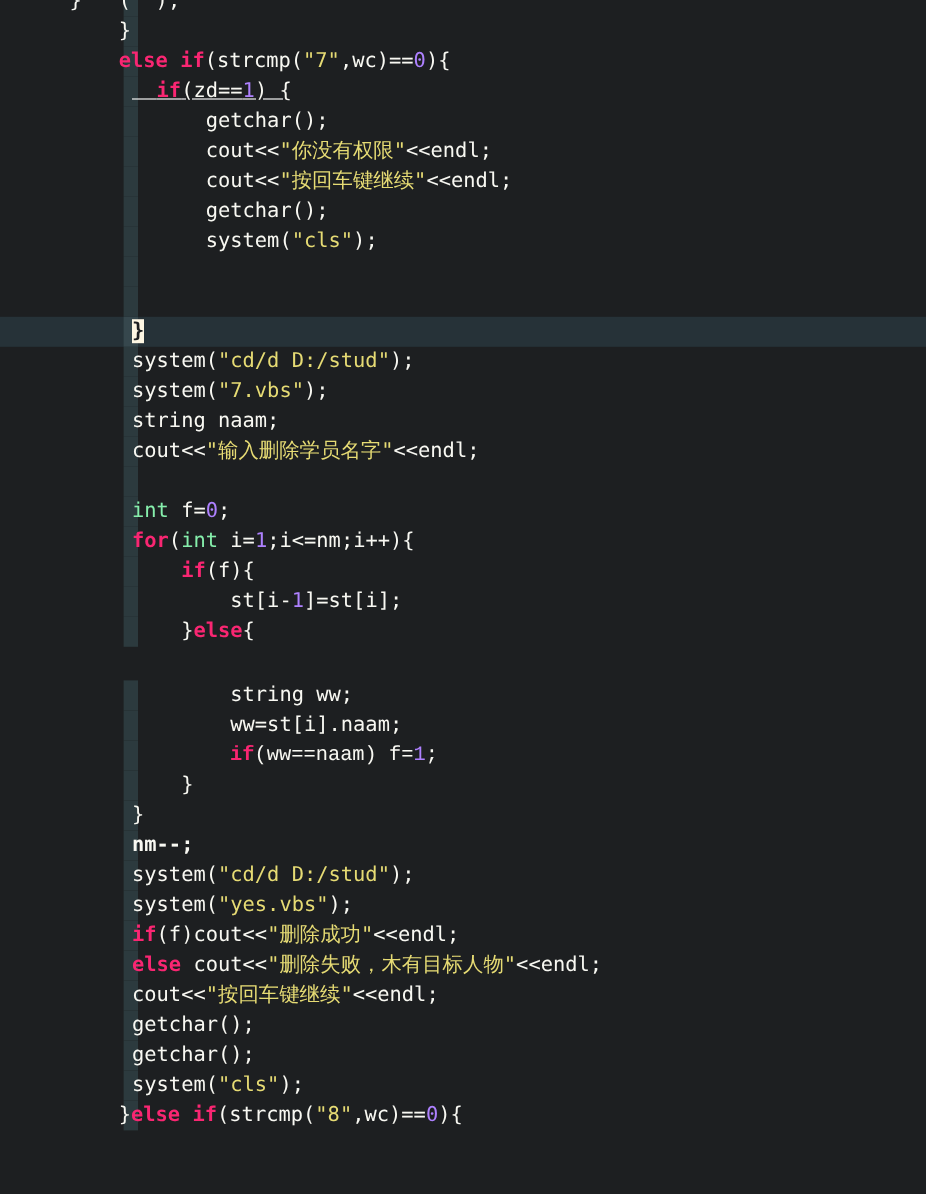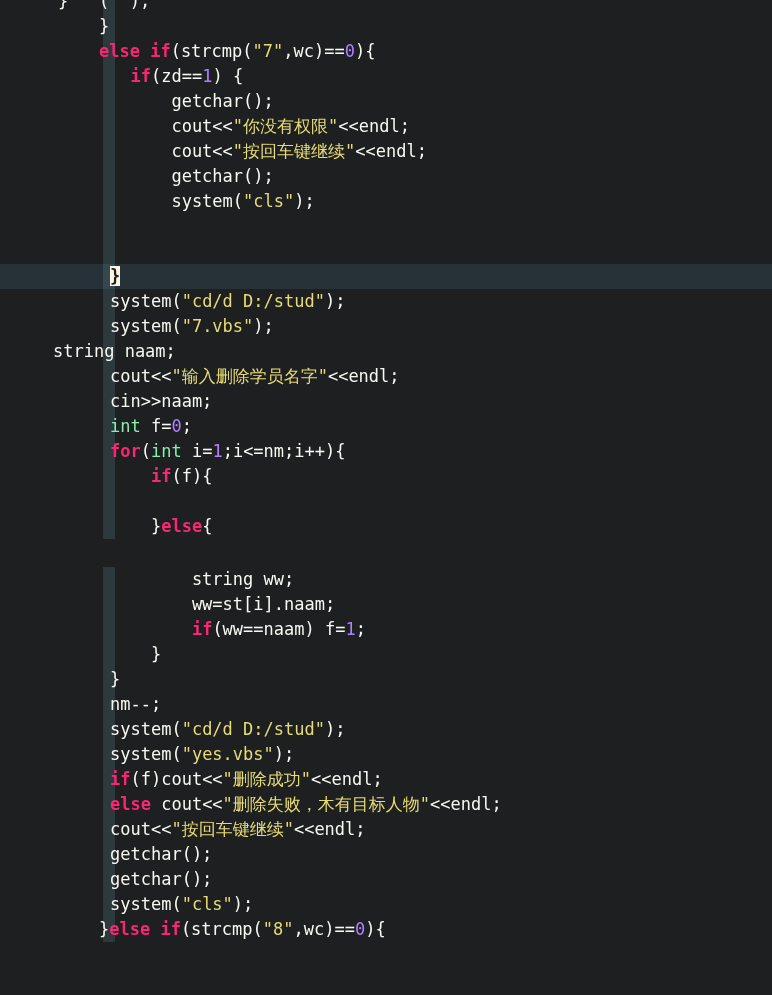--- a/index.html
+++ b/index.html
@@ -64,45 +64,45 @@
   }
 </style>
 </head>
 <body>
 
 <div id="editor">
   <div id="code">
       <div class="line"><span class="guide" style="left: 103px;"></span><span class="code-text" style="margin-left: 56px;"><span class="pln">}</span><span class="pln">   (</span><span class="pln">  );</span></span></div>
       <div class="line"><span class="guide" style="left: 103px;"></span><span class="code-text" style="margin-left: 56px;"><span class="pln">    }</span></span></div>
       <div class="line"><span class="guide" style="left: 103px;"></span><span class="code-text" style="margin-left: 56px;"><span class="pln">    </span><span class="kw">else</span><span class="pln"> </span><span class="kw">if</span><span class="pln">(strcmp(</span><span class="str">"7"</span><span class="pln">,wc)==</span><span class="num">0</span><span class="pln">){</span></span></div>
-      <div class="line"><span class="guide" style="left: 103px;"></span><span class="code-text" style="margin-left: 108px;"><span class="pln">  </span><span class="kw">if</span><span class="pln">(zd==</span><span class="num">1</span><span class="pln">) {</span></span></div>
+      <div class="line"><span class="guide" style="left: 103px;"></span><span class="code-text" style="margin-left: 108px; text-decoration: underline;"><span class="pln">  </span><span class="kw">if</span><span class="pln">(zd==</span><span class="num">1</span><span class="pln">) {</span></span></div>
       <div class="line"><span class="guide" style="left: 103px;"></span><span class="code-text" style="margin-left: 108px;"><span class="pln">      getchar();</span></span></div>
       <div class="line"><span class="guide" style="left: 103px;"></span><span class="code-text" style="margin-left: 108px;"><span class="pln">      cout&lt;&lt;</span><span class="str">"你没有权限"</span><span class="pln">&lt;&lt;endl;</span></span></div>
       <div class="line"><span class="guide" style="left: 103px;"></span><span class="code-text" style="margin-left: 108px;"><span class="pln">      cout&lt;&lt;</span><span class="str">"按回车键继续"</span><span class="pln">&lt;&lt;endl;</span></span></div>
       <div class="line"><span class="guide" style="left: 103px;"></span><span class="code-text" style="margin-left: 108px;"><span class="pln">      getchar();</span></span></div>
       <div class="line"><span class="guide" style="left: 103px;"></span><span class="code-text" style="margin-left: 108px;"><span class="pln">      system(</span><span class="str">"cls"</span><span class="pln">);</span></span></div>
       <div class="line"><span class="guide" style="left: 103px;"></span><span class="code-text" style="margin-left: 108px;"></span></div>
       <div class="line"><span class="guide" style="left: 103px;"></span><span class="code-text" style="margin-left: 108px;"></span></div>
       <div class="line active"><span class="guide" style="left: 103px;"></span><span class="code-text" style="margin-left: 108px;"><span class="brk-hl">}</span></span></div>
       <div class="line"><span class="guide" style="left: 103px;"></span><span class="code-text" style="margin-left: 108px;"><span class="pln">system(</span><span class="str">"cd/d D:/stud"</span><span class="pln">);</span></span></div>
       <div class="line"><span class="guide" style="left: 103px;"></span><span class="code-text" style="margin-left: 108px;"><span class="pln">system(</span><span class="str">"7.vbs"</span><span class="pln">);</span></span></div>
-      <div class="line"><span class="guide" style="left: 103px;"></span><span class="code-text" style="margin-left: 51px;"><span class="pln">string naam;</span></span></div>
+      <div class="line"><span class="guide" style="left: 103px;"></span><span class="code-text" style="margin-left: 108px;"><span class="pln">string naam;</span></span></div>
       <div class="line"><span class="guide" style="left: 103px;"></span><span class="code-text" style="margin-left: 108px;"><span class="pln">cout&lt;&lt;</span><span class="str">"输入删除学员名字"</span><span class="pln">&lt;&lt;endl;</span></span></div>
-      <div class="line"><span class="guide" style="left: 103px;"></span><span class="code-text" style="margin-left: 108px;"><span class="pln">cin&gt;&gt;naam;</span></span></div>
+      <div class="line"><span class="guide" style="left: 103px;"></span></div>
       <div class="line"><span class="guide" style="left: 103px;"></span><span class="code-text" style="margin-left: 108px;"><span class="typ">int</span><span class="pln"> f=</span><span class="num">0</span><span class="pln">;</span></span></div>
       <div class="line"><span class="guide" style="left: 103px;"></span><span class="code-text" style="margin-left: 108px;"><span class="kw">for</span><span class="pln">(</span><span class="typ">int</span><span class="pln"> i=</span><span class="num">1</span><span class="pln">;i&lt;=nm;i++){</span></span></div>
       <div class="line"><span class="guide" style="left: 103px;"></span><span class="code-text" style="margin-left: 108px;"><span class="pln">    </span><span class="kw">if</span><span class="pln">(f){</span></span></div>
-      <div class="line"><span class="guide" style="left: 103px;"></span></div>
+      <div class="line"><span class="guide" style="left: 103px;"></span><span class="code-text" style="margin-left: 108px;"><span class="pln">        st[i-</span><span class="num">1</span><span class="pln">]=st[i];</span></span></div>
       <div class="line"><span class="guide" style="left: 103px;"></span><span class="code-text" style="margin-left: 108px;"><span class="pln">    }</span><span class="kw">else</span><span class="pln">{</span></span></div>
       <div class="line"><span class="guide" style="left: 103px;"></span><span class="code-text" style="margin-left: 108px; margin-top: 28px;"><span class="pln">        string ww;</span></span></div>
       <div class="line"><span class="guide" style="left: 103px;"></span><span class="code-text" style="margin-left: 108px;"><span class="pln">        ww=st[i].naam;</span></span></div>
-      <div class="line"><span class="guide" style="left: 103px;"></span><span class="code-text" style="margin-left: 108px;"><span class="pln">        </span><span class="kw">if</span><span class="pln">(ww==naam) f=</span><span class="num">1</span><span class="pln">;</span></span></div>
+      <div class="line"><span class="guide" style="left: 103px;"></span><span class="code-text" style="margin-left: 108px; font-family: Liberation Mono, monospace;"><span class="pln">        </span><span class="kw">if</span><span class="pln">(ww==naam) f=</span><span class="num">1</span><span class="pln">;</span></span></div>
       <div class="line"><span class="guide" style="left: 103px;"></span><span class="code-text" style="margin-left: 108px;"><span class="pln">    }</span></span></div>
       <div class="line"><span class="guide" style="left: 103px;"></span><span class="code-text" style="margin-left: 108px;"><span class="pln">}</span></span></div>
-      <div class="line"><span class="guide" style="left: 103px;"></span><span class="code-text" style="margin-left: 108px;"><span class="pln">nm--;</span></span></div>
+      <div class="line"><span class="guide" style="left: 103px;"></span><span class="code-text" style="margin-left: 108px; font-weight: bold;"><span class="pln">nm--;</span></span></div>
       <div class="line"><span class="guide" style="left: 103px;"></span><span class="code-text" style="margin-left: 108px;"><span class="pln">system(</span><span class="str">"cd/d D:/stud"</span><span class="pln">);</span></span></div>
       <div class="line"><span class="guide" style="left: 103px;"></span><span class="code-text" style="margin-left: 108px;"><span class="pln">system(</span><span class="str">"yes.vbs"</span><span class="pln">);</span></span></div>
       <div class="line"><span class="guide" style="left: 103px;"></span><span class="code-text" style="margin-left: 108px;"><span class="kw">if</span><span class="pln">(f)cout&lt;&lt;</span><span class="str">"删除成功"</span><span class="pln">&lt;&lt;endl;</span></span></div>
       <div class="line"><span class="guide" style="left: 103px;"></span><span class="code-text" style="margin-left: 108px;"><span class="kw">else</span><span class="pln"> cout&lt;&lt;</span><span class="str">"删除失败，木有目标人物"</span><span class="pln">&lt;&lt;endl;</span></span></div>
       <div class="line"><span class="guide" style="left: 103px;"></span><span class="code-text" style="margin-left: 108px;"><span class="pln">cout&lt;&lt;</span><span class="str">"按回车键继续"</span><span class="pln">&lt;&lt;endl;</span></span></div>
       <div class="line"><span class="guide" style="left: 103px;"></span><span class="code-text" style="margin-left: 108px;"><span class="pln">getchar();</span></span></div>
       <div class="line"><span class="guide" style="left: 103px;"></span><span class="code-text" style="margin-left: 108px;"><span class="pln">getchar();</span></span></div>
       <div class="line"><span class="guide" style="left: 103px;"></span><span class="code-text" style="margin-left: 108px;"><span class="pln">system(</span><span class="str">"cls"</span><span class="pln">);</span></span></div>
       <div class="line"><span class="guide" style="left: 103px;"></span><span class="code-text" style="margin-left: 56px;"><span class="pln">    }</span><span class="kw">else</span><span class="pln"> </span><span class="kw">if</span><span class="pln">(strcmp(</span><span class="str">"8"</span><span class="pln">,wc)==</span><span class="num">0</span><span class="pln">){</span></span></div>
     </div>

